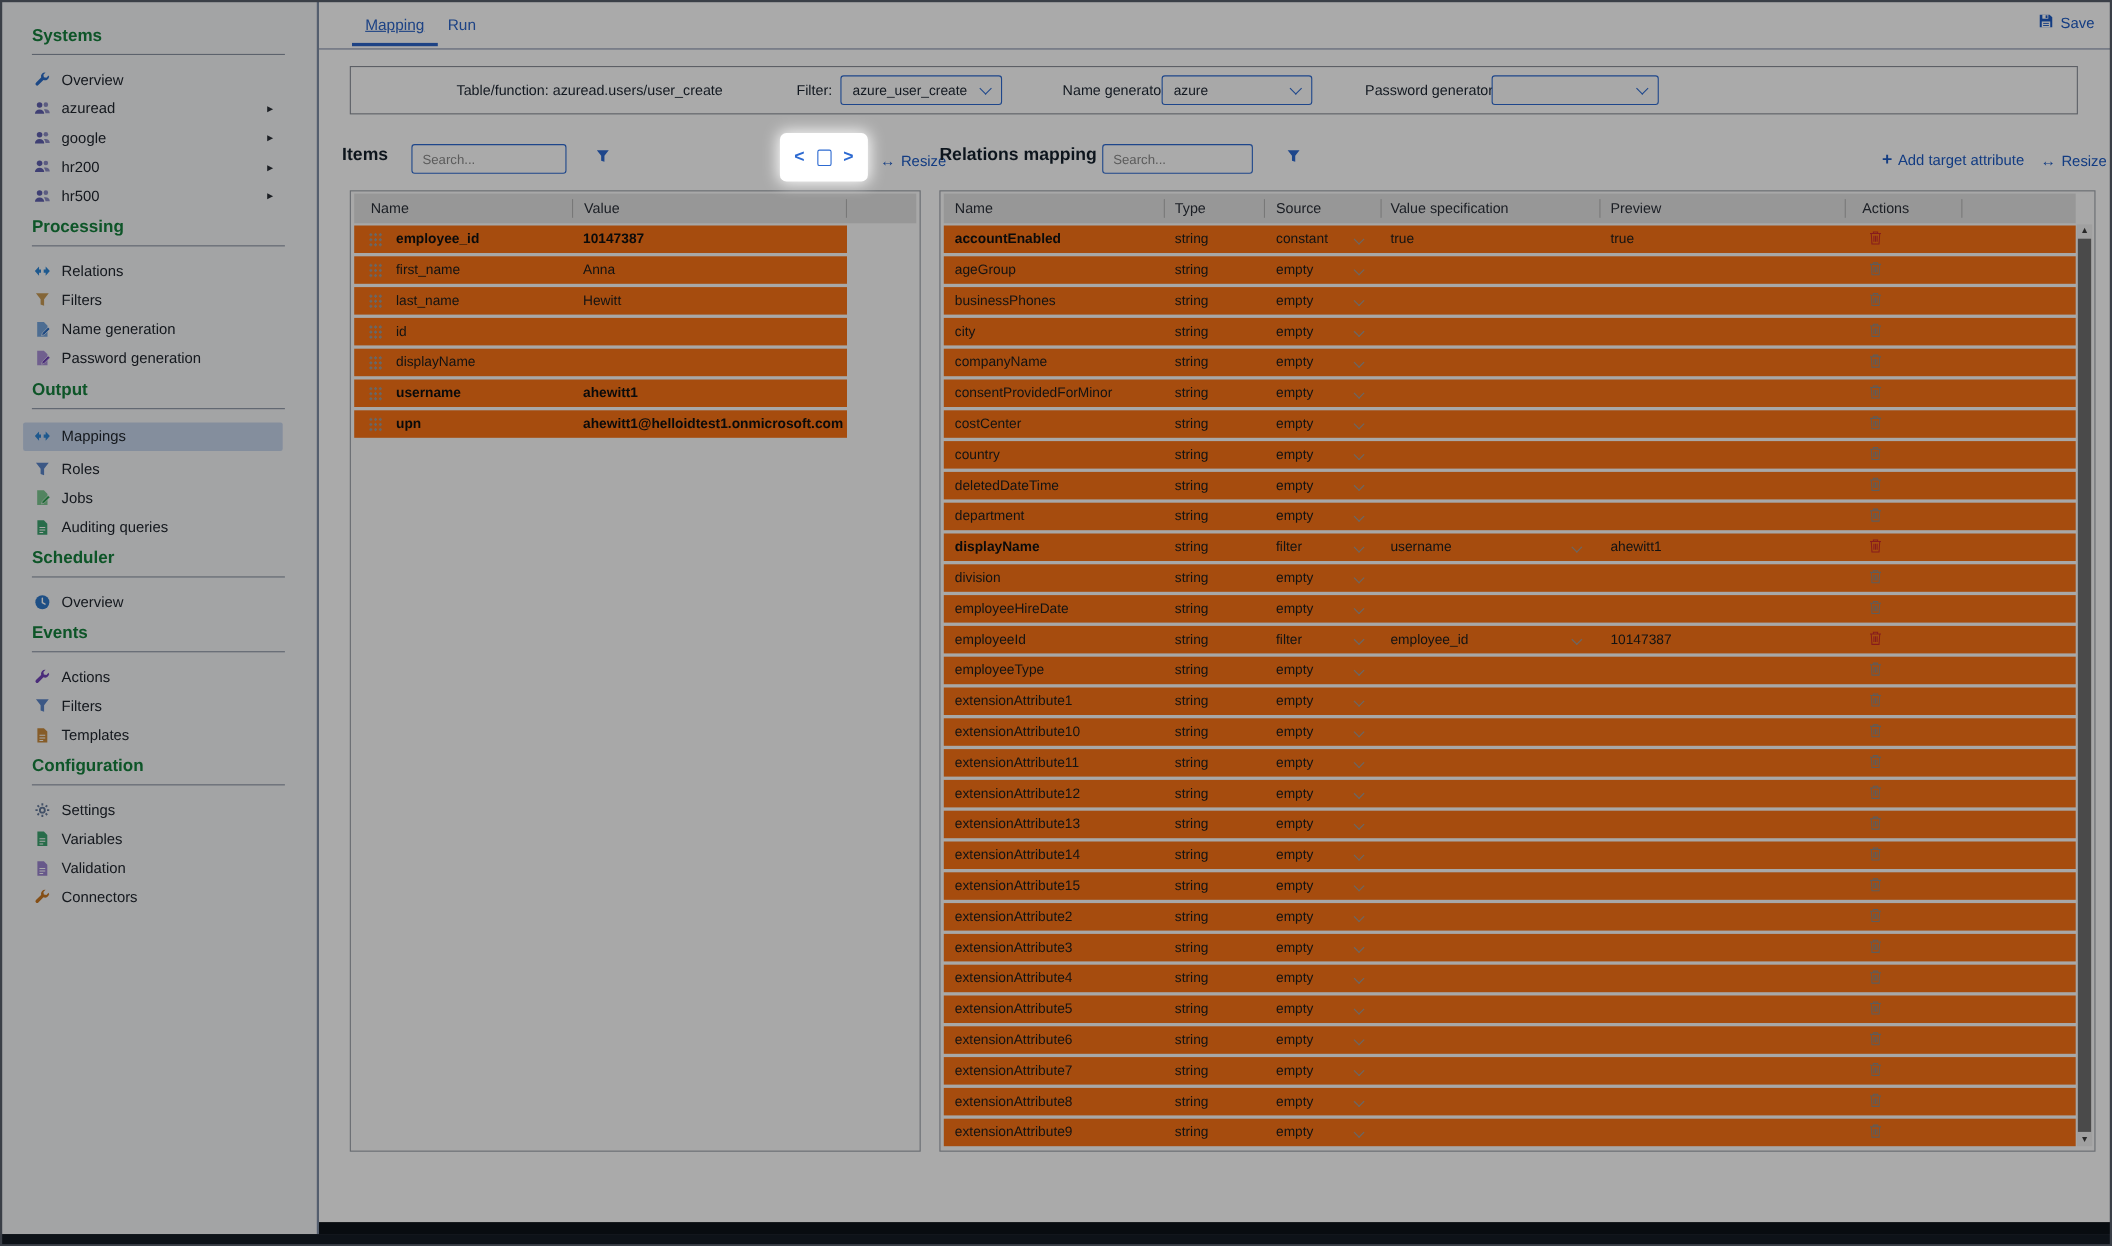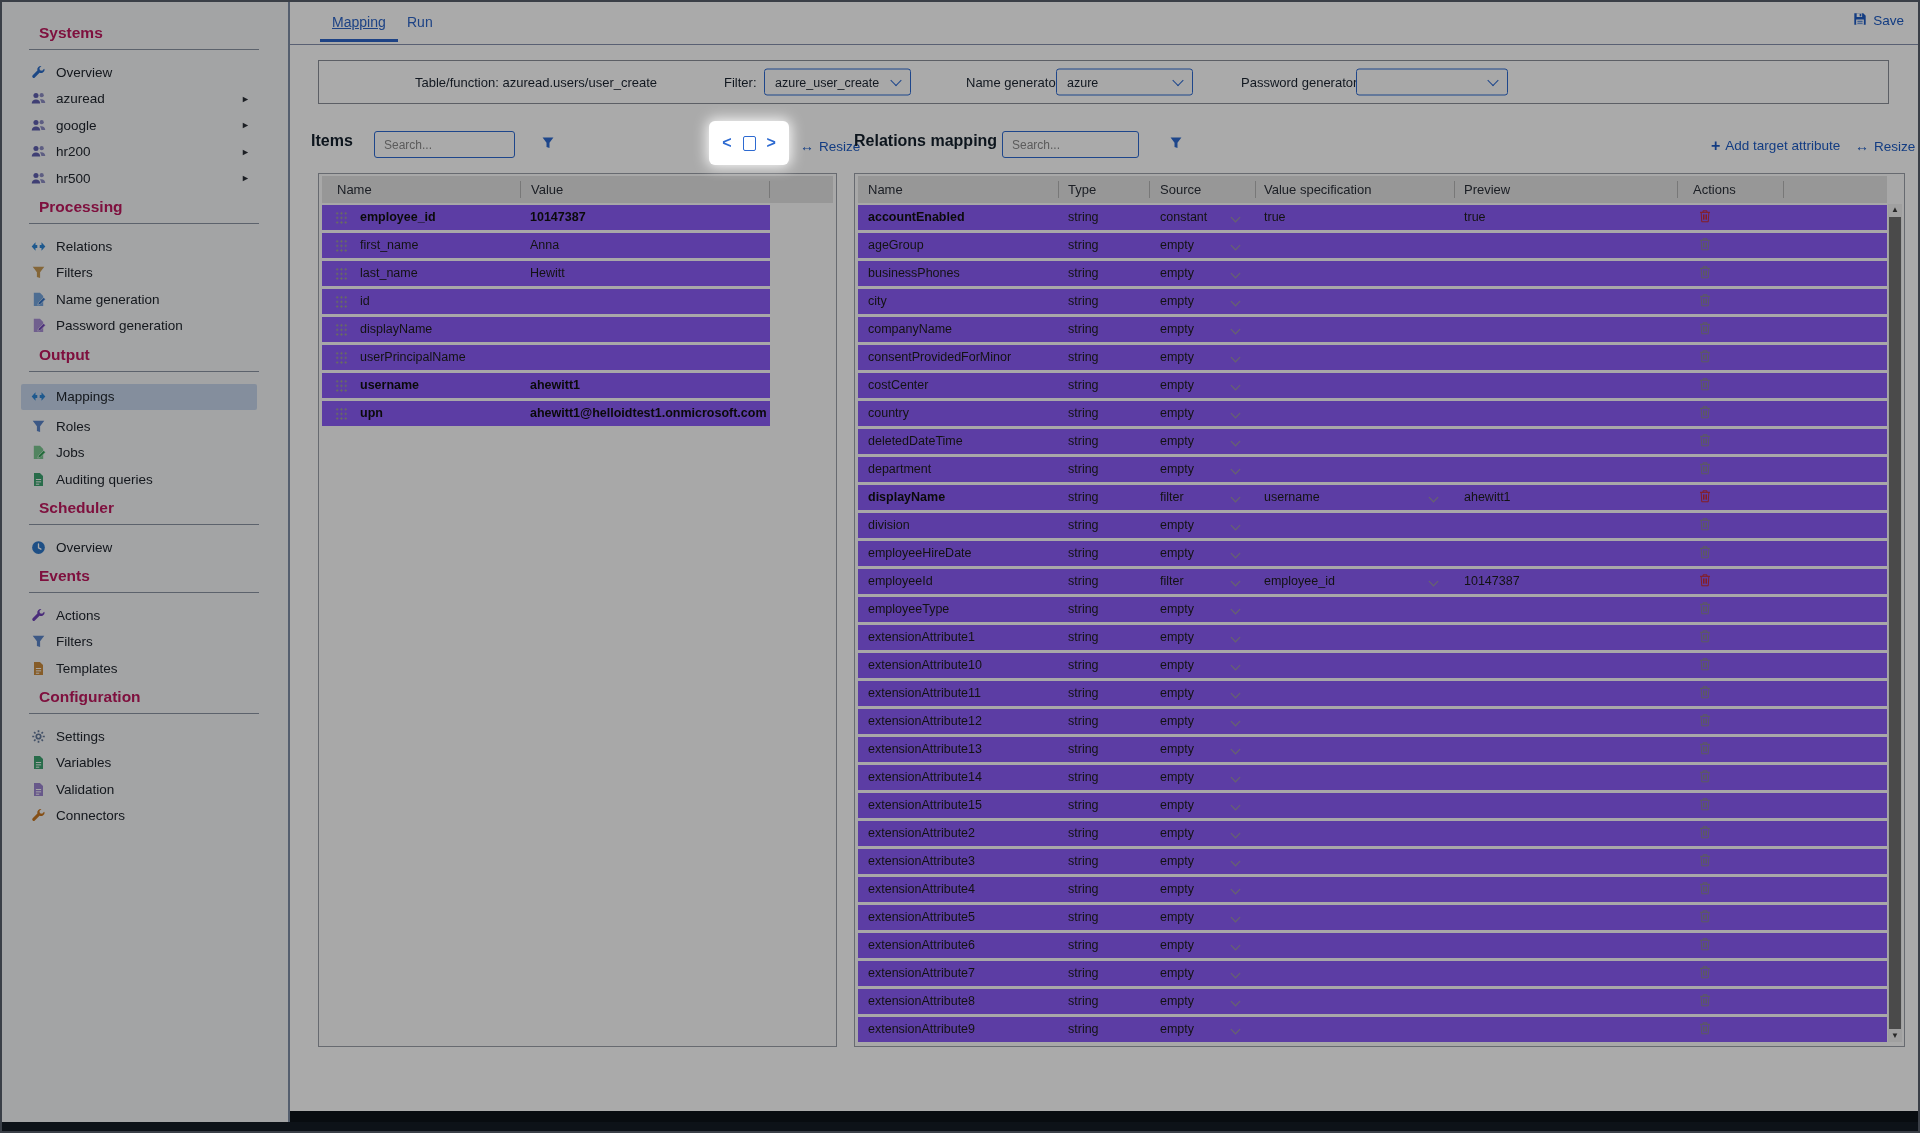--- a/index.html
+++ b/index.html
@@ -3,21 +3,21 @@
 <meta charset="utf-8">
 <style>
   html,body{margin:0;padding:0;background:#20242b;}
   body{width:1920px;height:1133px;position:relative;overflow:hidden;
        font-family:"Liberation Sans","DejaVu Sans",sans-serif;color:#1c2430;}
   .frame{position:absolute;inset:0;border:2px solid #3a3f47;box-sizing:border-box;z-index:70;pointer-events:none;}
   .app{display:flex;height:1122px;}
   
   .sidebar{width:290px;box-sizing:border-box;background:#f5f6f8;border-right:2px solid #7e8ea6;padding-top:16px;flex:none;}
   .sb-sec{margin-bottom:10px;}
-  .sb-title{font-size:15.5px;font-weight:700;color:#be185d;margin:8px 29px 0 39px;}
+  .sb-title{font-size:15.5px;font-weight:700;color:#15803d;margin:8px 29px 0 29px;}
   .sb-rule{height:1px;background:#8a93a3;margin:7px 29px 12px 29px;}
   .sb-item{display:flex;align-items:center;height:20px;margin:0 31px 6.5px 21px;padding-left:9px;cursor:pointer;position:relative;}
   .sb-item.sel{background:#c7d6ec;border-radius:2px;padding-top:3px;padding-bottom:3px;}
   .sb-ico{width:16px;height:16px;margin-right:10px;display:flex;align-items:center;justify-content:center;flex:none;}
   .sb-label{font-size:13.5px;color:#20262e;}
   .sb-caret{position:absolute;right:7px;font-size:9px;color:#2a2f36;}
   
   .main{position:relative;flex:1;background:#ffffff;}
   .tabbar{position:absolute;left:0;top:0;right:0;height:44px;border-bottom:1px solid #8691ad;}
   .tab{position:absolute;top:14px;font-size:14px;color:#2d65c8;cursor:pointer;}
@@ -42,21 +42,21 @@
   .pager{position:absolute;left:420px;top:122px;width:78px;height:42px;background:#fff;border-radius:5px;z-index:60;display:flex;align-items:center;justify-content:center;gap:11px;box-shadow:0 0 0 1px #fff,0 0 14px 3px rgba(255,255,255,.95);}
   .pgchev{font-size:16px;font-weight:600;color:#2d6ad1;line-height:1;cursor:pointer;}
   .pgsquare{width:11px;height:13px;border:1.6px solid #2d6ad1;border-radius:2px;cursor:pointer;}
   
   .panel{position:absolute;top:173px;height:874px;border:1px solid #9ba0a8;box-sizing:border-box;background:#fcfcfc;}
   .panel-items{left:28px;width:519px;}
   .panel-map{left:564px;width:1051px;}
   .thead{position:absolute;left:3px;top:2px;height:27px;background:#e3e3e3;}
   .thead .hlab{position:absolute;top:6px;font-size:13px;color:#2a2f38;}
   .sep{position:absolute;top:5px;height:17px;width:1px;background:#b5b5b5;}
-  .trow{position:relative;height:25px;background:#8b5cf6;margin-bottom:3px;}
+  .trow{position:relative;height:25px;background:#f97316;margin-bottom:3px;}
   .rows{position:absolute;left:3px;top:31px;}
   .cell{position:absolute;top:0;line-height:25px;font-size:12.5px;color:#1c1c1c;white-space:nowrap;}
   .bold{font-weight:700;color:#101010;}
   .chev-g{position:absolute;top:9px;width:6px;height:6px;border-right:1.4px solid #9c9c9c;border-bottom:1.4px solid #9c9c9c;transform:rotate(45deg);}
   .drag{position:absolute;left:13px;top:6px;width:13px;height:14px;cursor:grab;
         background-image:radial-gradient(#9b9b9b 1.1px,transparent 1.2px);background-size:4.3px 4.6px;}
   .trashbtn{position:absolute;top:4px;cursor:pointer;}
   
   .i-name{left:38px;} .i-value{left:208px;}
   
@@ -408,25 +408,20 @@
             <span class="cell i-name">id</span>
             <span class="cell i-value"></span>
           </div>
           <div class="trow" style="width: 448px;">
             <span class="drag"></span>
             <span class="cell i-name">displayName</span>
             <span class="cell i-value"></span>
           </div>
           <div class="trow" style="width: 448px;">
             <span class="drag"></span>
-            <span class="cell i-name">userPrincipalName</span>
-            <span class="cell i-value"></span>
-          </div>
-          <div class="trow" style="width: 448px;">
-            <span class="drag"></span>
             <span class="cell i-name bold">username</span>
             <span class="cell i-value bold">ahewitt1</span>
           </div>
           <div class="trow" style="width: 448px;">
             <span class="drag"></span>
             <span class="cell i-name bold">upn</span>
             <span class="cell i-value bold">ahewitt1@helloidtest1.onmicrosoft.com</span>
           </div>
         </div>
     </div>

